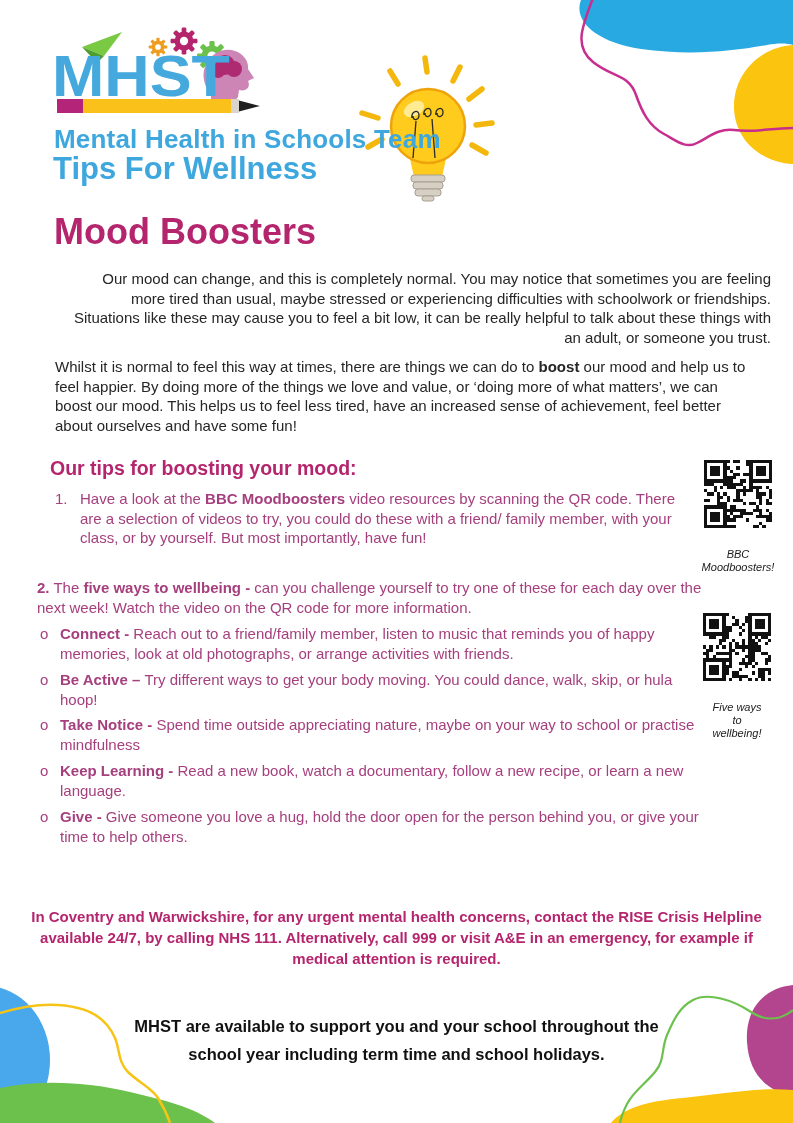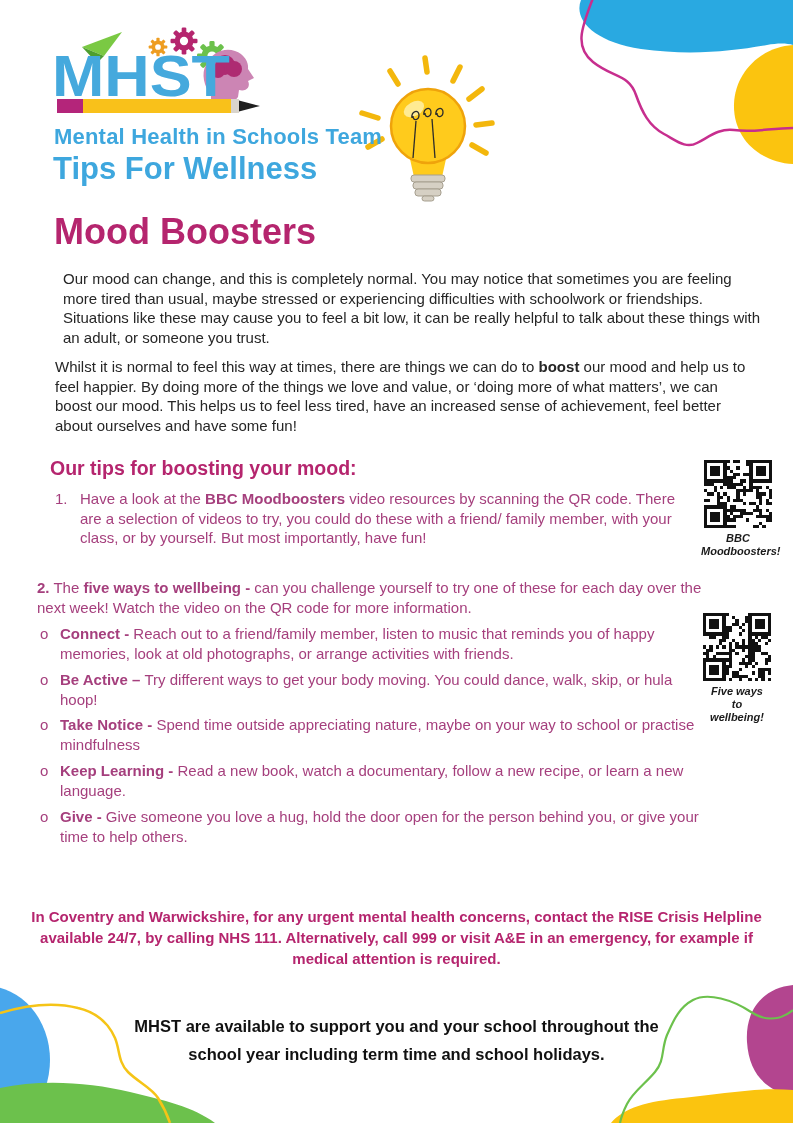--- a/index.html
+++ b/index.html
@@ -1,42 +1,42 @@
 <!DOCTYPE html>
 <html><head>
 <meta charset="utf-8">
 <style>
   html,body{margin:0;padding:0;background:#e8e8e8;}
   .page{position:relative;width:793px;height:1123px;background:#fff;overflow:hidden;
         margin:0 auto;font-family:"Liberation Sans",sans-serif;}
   .abs{position:absolute;}
   .blue-bold{color:#3EA7DE;font-weight:bold;}
-  .team-name{left:54px;top:124px;font-size:22px;letter-spacing:.2px;}
+  .team-name{left:54px;top:124px;font-size:26px;letter-spacing:.2px;}
   .page-title{left:53px;top:151px;font-size:31px;}
   .mood-title{left:54px;top:211px;font-size:36px;font-weight:bold;color:#B5256E;}
   .body-text{font-size:15px;line-height:19.5px;color:#262626;}
-  .p1{left:63px;top:269px;width:700px;}
+  .p1{left:71px;top:269px;width:700px;text-align:right;}
   .p2{left:55px;top:357px;width:700px;}
   .tips-heading{left:50px;top:457px;font-size:19.5px;font-weight:bold;color:#B5256E;}
   .list-text{font-size:15px;line-height:19.5px;color:#A53F7D;}
   .item1{left:55px;top:489px;width:645px;display:flex;}
   .item1 .num{width:25px;flex:none;}
   .item1 .txt{width:615px;}
   .item2{left:37px;top:578px;width:668px;}
   .bullets{left:40px;top:624px;width:665px;}
   .bullet{display:flex;margin-bottom:7px;}
   .bullet:nth-child(2){margin-bottom:6px;}
   .bullet .mark{width:20px;flex:none;}
   .bullet .txt{width:640px;}
   .qr-wrap{width:74px;text-align:center;}
   .qr1{left:701px;top:460px;}
   .qr2{left:700px;top:613px;}
   .qr-box{width:68px;height:68px;margin:0 auto;}
-  .qr-caption{margin-top:4px;font-size:11px;line-height:13px;font-style:italic;
-              color:#1a1a1a;white-space:pre-line;font-weight:bold;}
+  .qr-caption{margin-top:20px;font-size:11px;line-height:13px;font-style:italic;
+              color:#1a1a1a;white-space:pre-line;}
   .crisis{left:24px;top:906px;width:745px;text-align:center;font-size:15px;
           font-weight:bold;color:#B5256E;line-height:21px;}
   .support{text-align:center;font-size:16.5px;font-weight:bold;color:#111;line-height:28px;}
   .support1{left:124px;top:1012px;width:545px;}
   .support2{left:181px;top:1063px;width:430px;}
   b{font-weight:bold;}
 </style>
 </head>
 <body>
 

